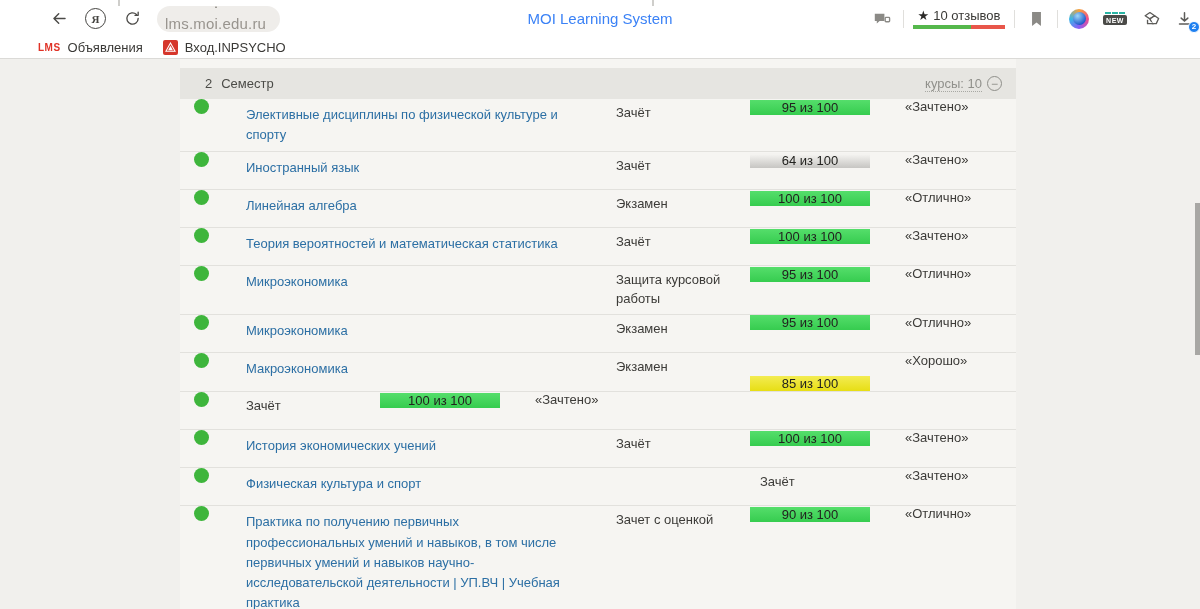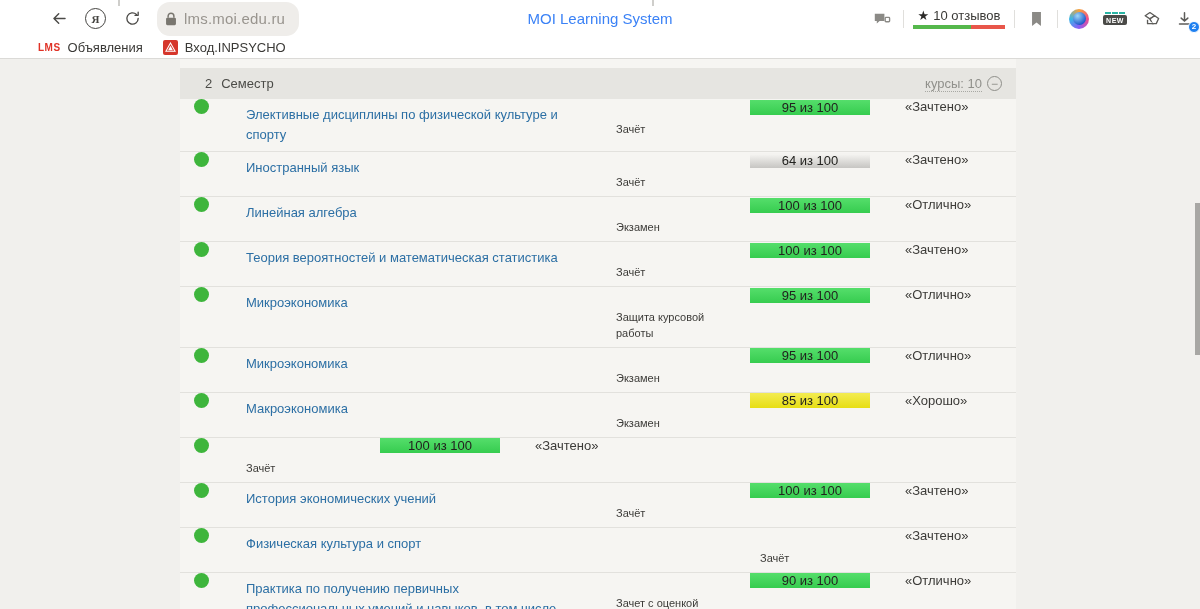--- a/index.html
+++ b/index.html
@@ -17,22 +17,22 @@
   }
   .chrome-left { display:flex; align-items:center; gap:0; padding-left:44px; }
   .nav-btn { width:30px; height:30px; display:flex; align-items:center; justify-content:center; cursor:pointer; color:#4b4a47; }
   .ya-logo {
     width:21px; height:21px; border:1.6px solid #454441; border-radius:50%;
     display:flex; align-items:center; justify-content:center;
     font-size:11px; color:#454441; font-family:"Liberation Serif",serif; font-weight:bold;
     margin:0 11px;
   }
   .addr-pill {
-    margin-left:10px; height:34px; background:#efedea; border-radius:13px;
-    display:flex; align-items:center; padding:0 14px 0 8px; gap:7px; cursor:text;
+    margin-left:10px; height:26px; background:#efedea; border-radius:13px;
+    display:flex; align-items:center; padding:0 14px 0 8px; gap:7px; cursor:text;flex-direction:column;
   }
   .addr-url { font-size:15px; color:#98948e; letter-spacing:.2px; }
   .tab-title {
     position:absolute; left:0; right:0; text-align:center;
     font-size:15px; color:#3b82f6; pointer-events:none;
   }
   .chrome-right { position:absolute; right:0; top:0; height:37px; display:flex; align-items:center; gap:9px; padding-right:4px; background:#fff; }
   .vsep { width:1px; height:18px; background:#e0dfdc; }
   .rating { display:flex; flex-direction:column; align-items:center; cursor:pointer; }
   .rating-top { display:flex; align-items:center; gap:4px; font-size:13px; color:#3a3936; }
@@ -86,29 +86,29 @@
   .row {
     display:flex; align-items:flex-start; background:var(--row-bg,#f6f5f2);
     border-top:1px solid var(--row-sep,#e2e1dd); min-height:38px;gap:24px;
   }
   .row:first-of-type { border-top:none; }
   .cell { display:flex; align-items:center; }
   .dot-cell { flex:0 0 42px; justify-content:center; }
   .dot { width:15px; height:15px; border-radius:50%; background:var(--dot-green,#3eb53c); }
   .name-cell { flex:1 1 auto; padding:6px 20px 6px 0; }
   .name-cell a { font-size:13px; color:var(--link-blue,#2c6fa4); text-decoration:none; line-height:1.55; cursor:pointer; }
-  .type-cell { flex:0 0 110px; font-size:11px; color:#3c3b38; line-height:1.45; padding:5px 4px 5px 0;margin-top:18px; }
+  .type-cell { flex:0 0 110px; font-size:13px; color:#3c3b38; line-height:1.45; padding:5px 4px 5px 0; }
   .badge-cell { flex:0 0 120px; align-items:stretch; }
   .badge {
     flex:1; display:flex; align-items:center; justify-content:center;
     font-size:13px; color:#22221f; margin:0.5px 0;
   }
   .badge.green { background:linear-gradient(180deg,var(--badge-green-top,#55de6b),var(--badge-green-bot,#36cc4f)); }
   .badge.gray  { background:linear-gradient(180deg,var(--badge-gray-top,#f4f3f0) 10%,var(--badge-gray-bot,#c6c5c2)); }
-  .badge.yellow{ background:linear-gradient(180deg,var(--badge-yellow-top,#f3ec52),var(--badge-yellow-bot,#e7de14)); }
+  .badge.yellow{ background:linear-gradient(180deg,var(--badge-yellow-top,#f3ec52),var(--badge-yellow-bot,#e7de14));margin-top:23px; }
   .grade-cell { flex:0 0 122px; font-size:13px; color:#3c3b38; padding-left:11px; }
 
   
   .scroll-thumb { position:absolute; right:0; top:203px; width:5px; height:152px; background:#a8a7a4; }
 </style>
 </head>
 <body>
 
 <div class="chrome">
   <span class="tab-mark" style="left:118px"></span>

